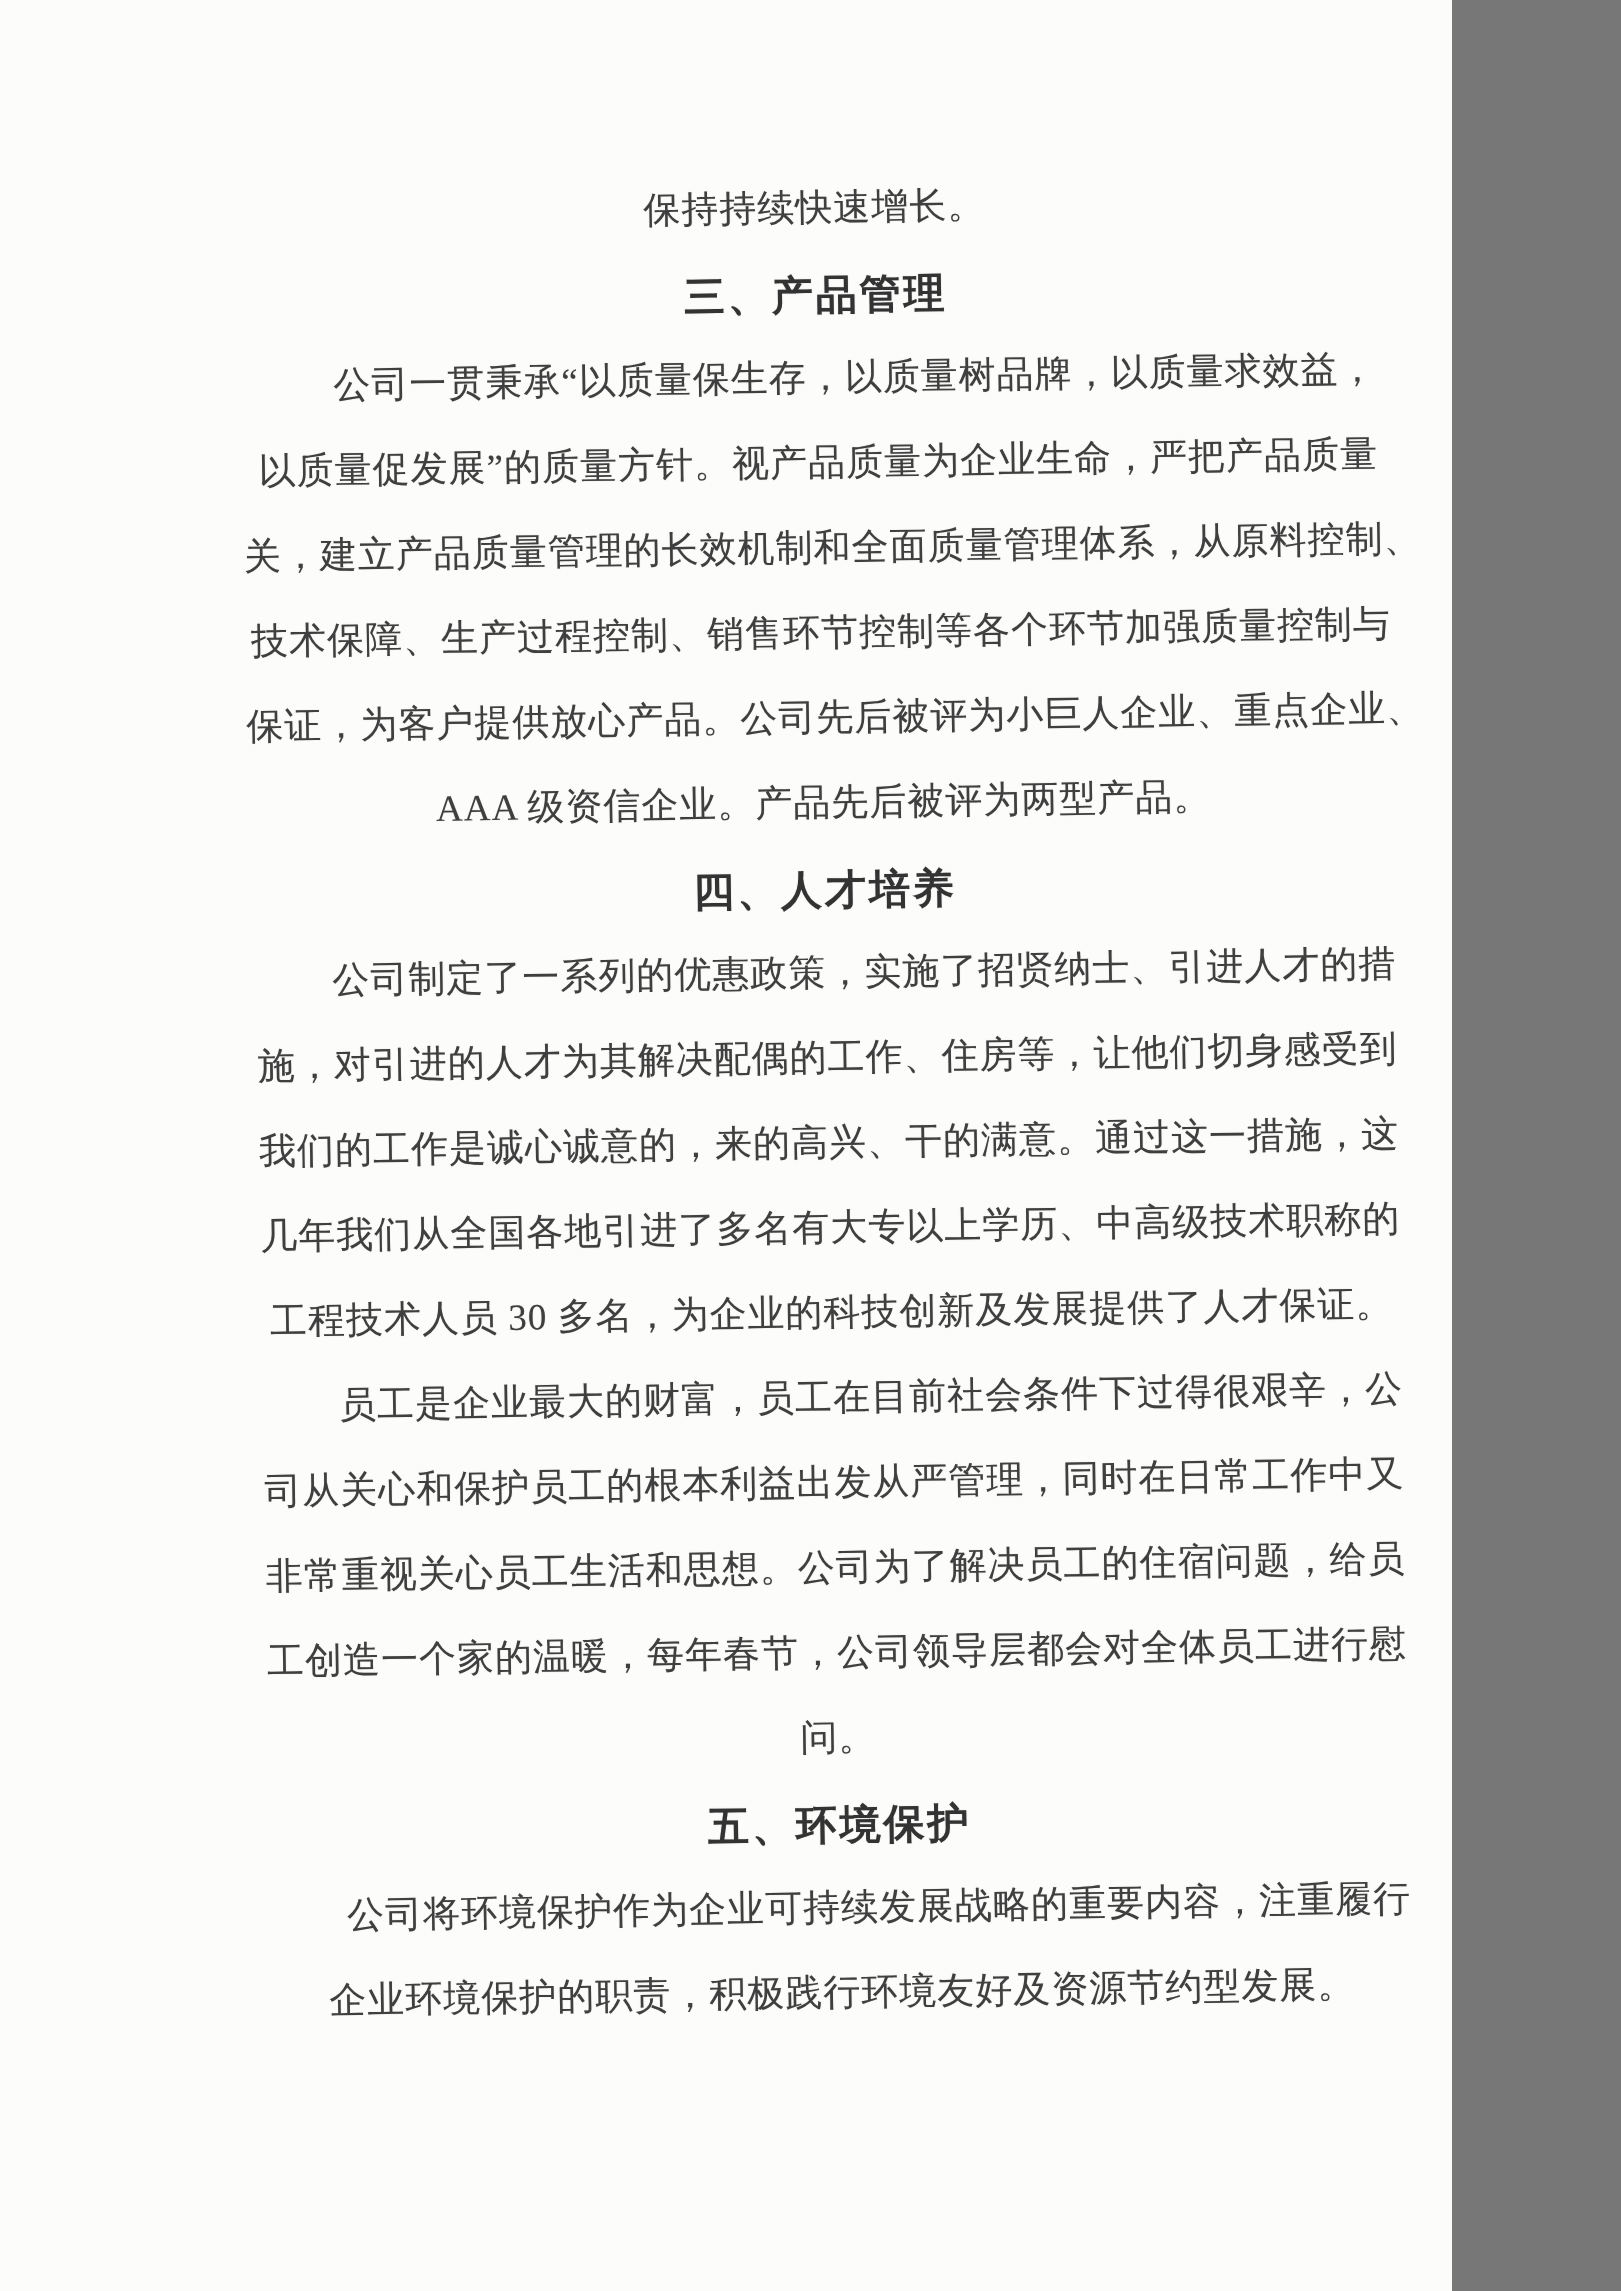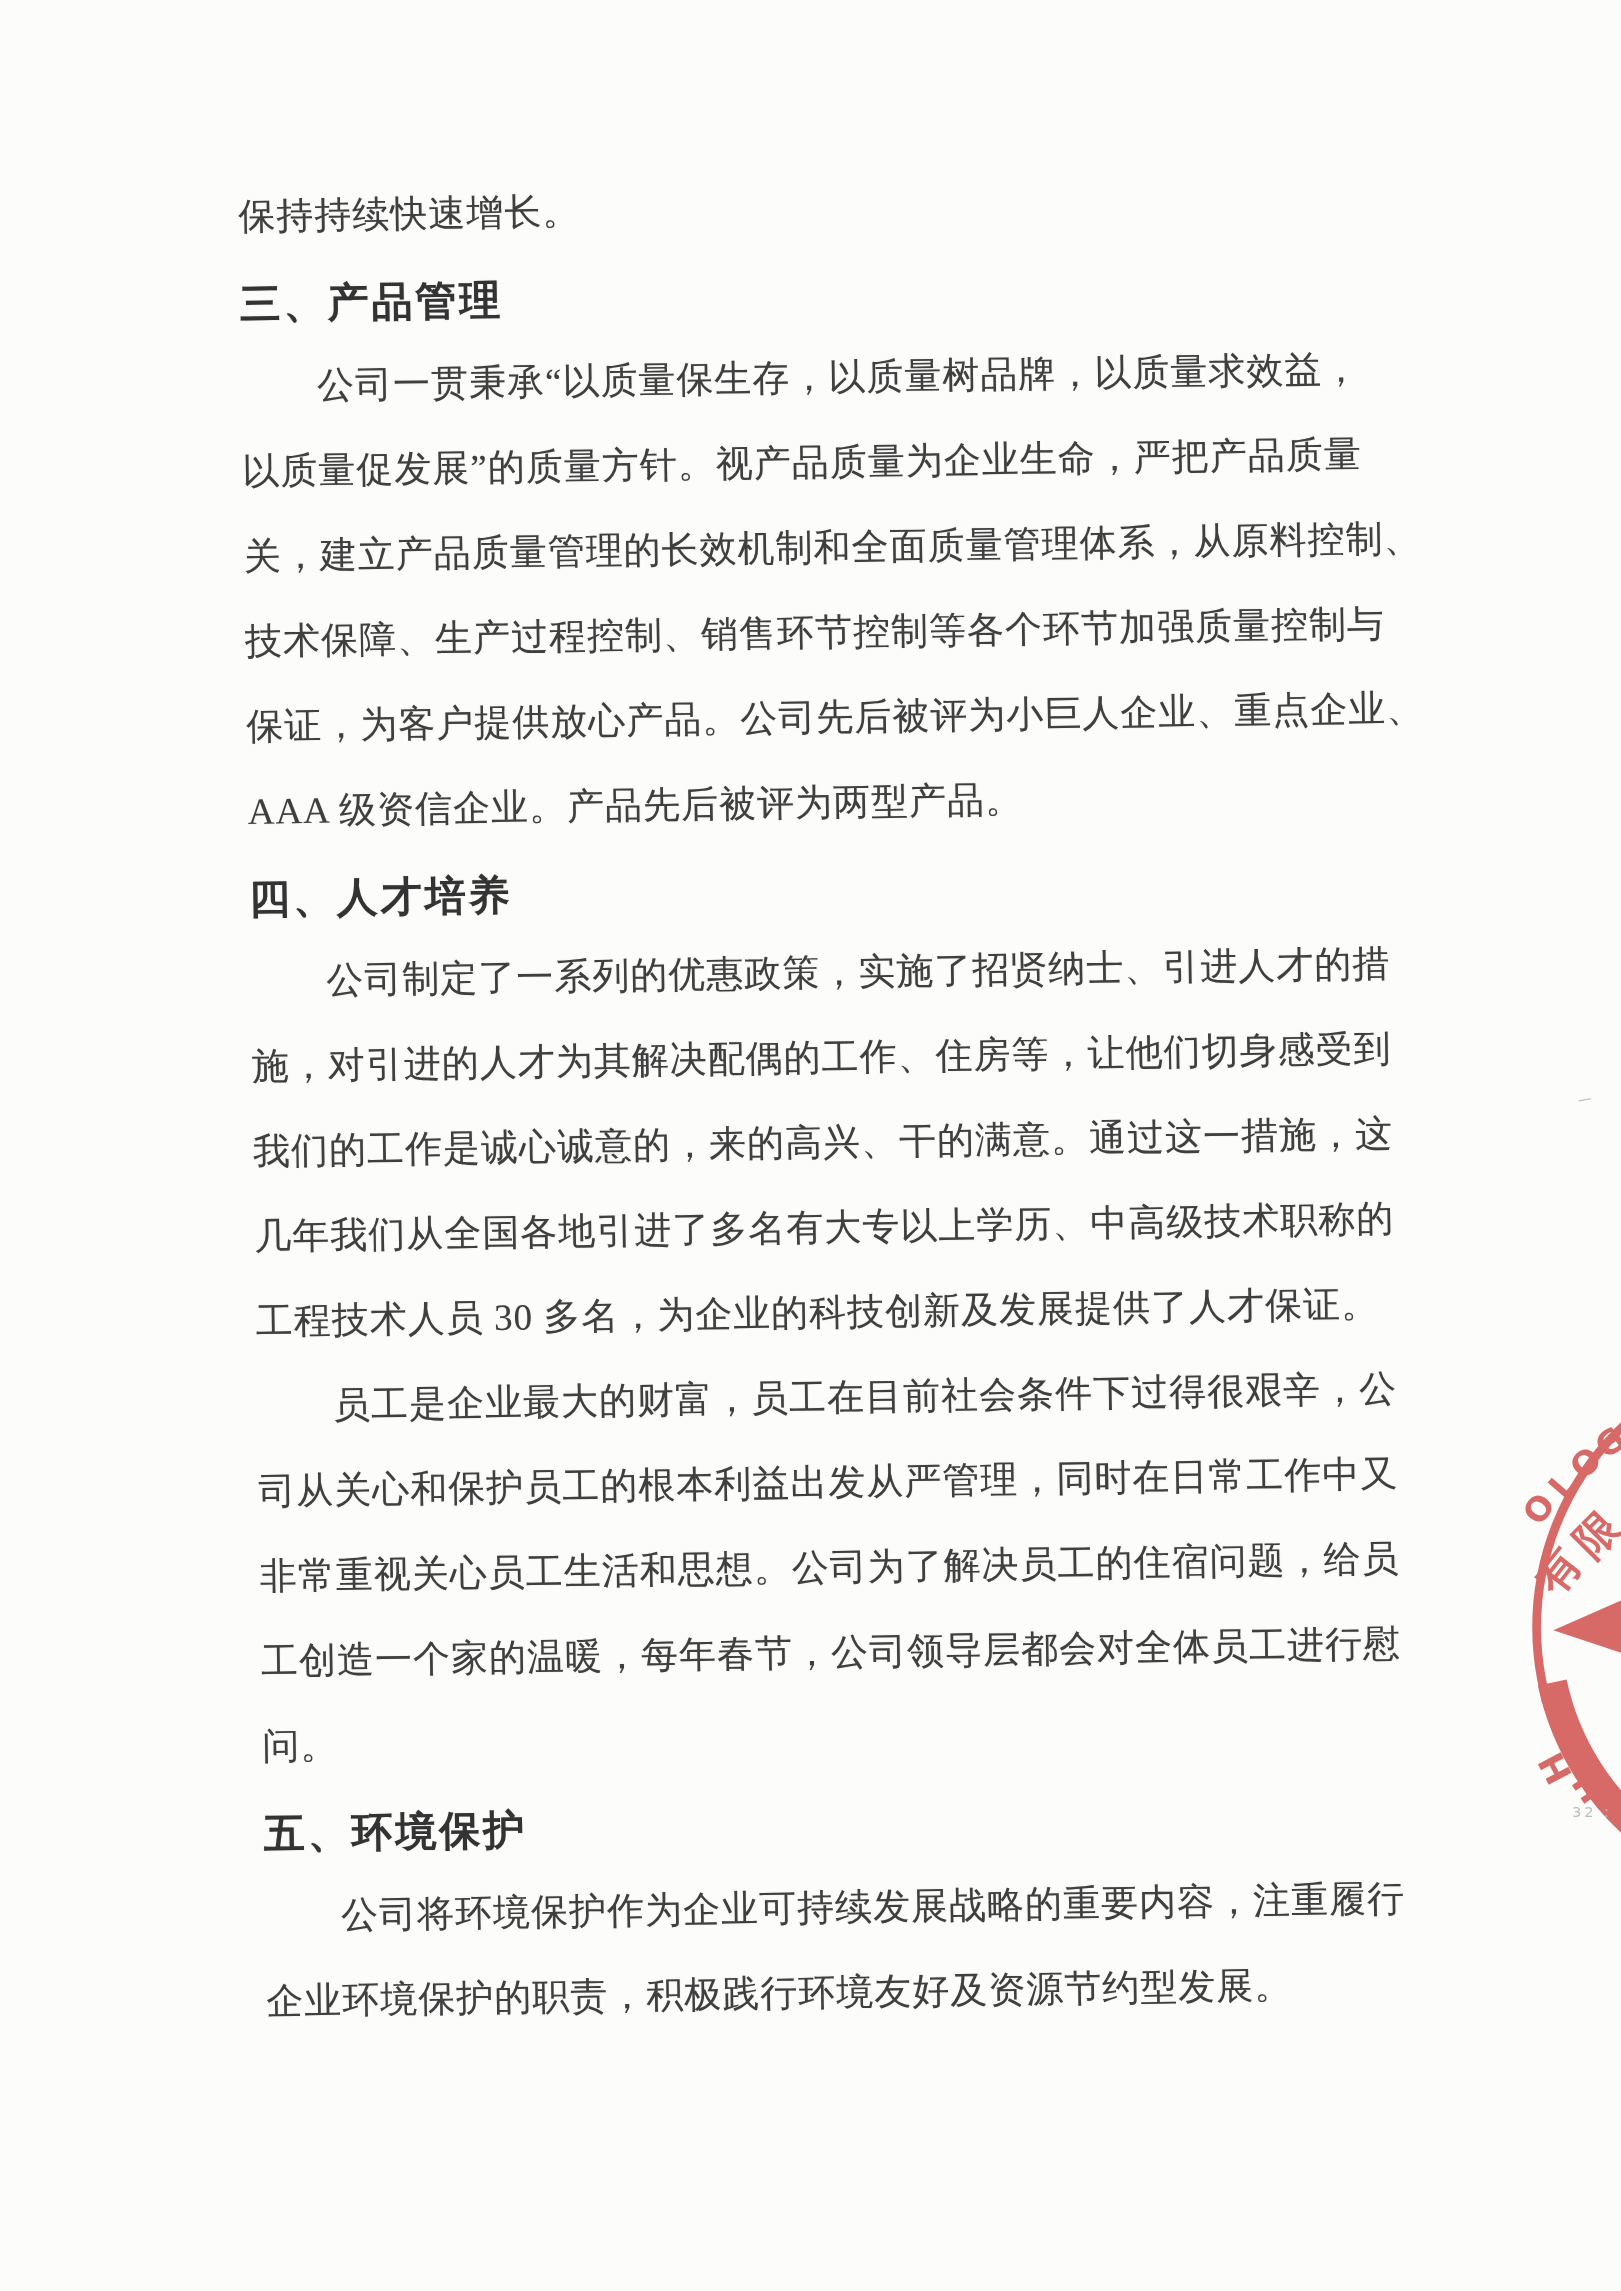--- a/index.html
+++ b/index.html
@@ -1,21 +1,22 @@
 <!DOCTYPE html>
 <html><head>
 <meta charset="utf-8">
 <style>
   html,body{margin:0;padding:0;background:#777;}
   .page{
     position:relative;
-    width:1621px;height:2292px;
+    width:1452px;height:2292px;
     background:#fcfcfb;
     overflow:hidden;
     font-family:"Liberation Serif","DejaVu Serif",serif;
+    text-align:center;
   }
   .content{
     position:absolute;
     left:238px;top:192px;width:1152px;
     transform:rotate(-0.9deg);
     transform-origin:0 0;
     color:#3f3f3f;
   }
   .row{
     height:85px;

